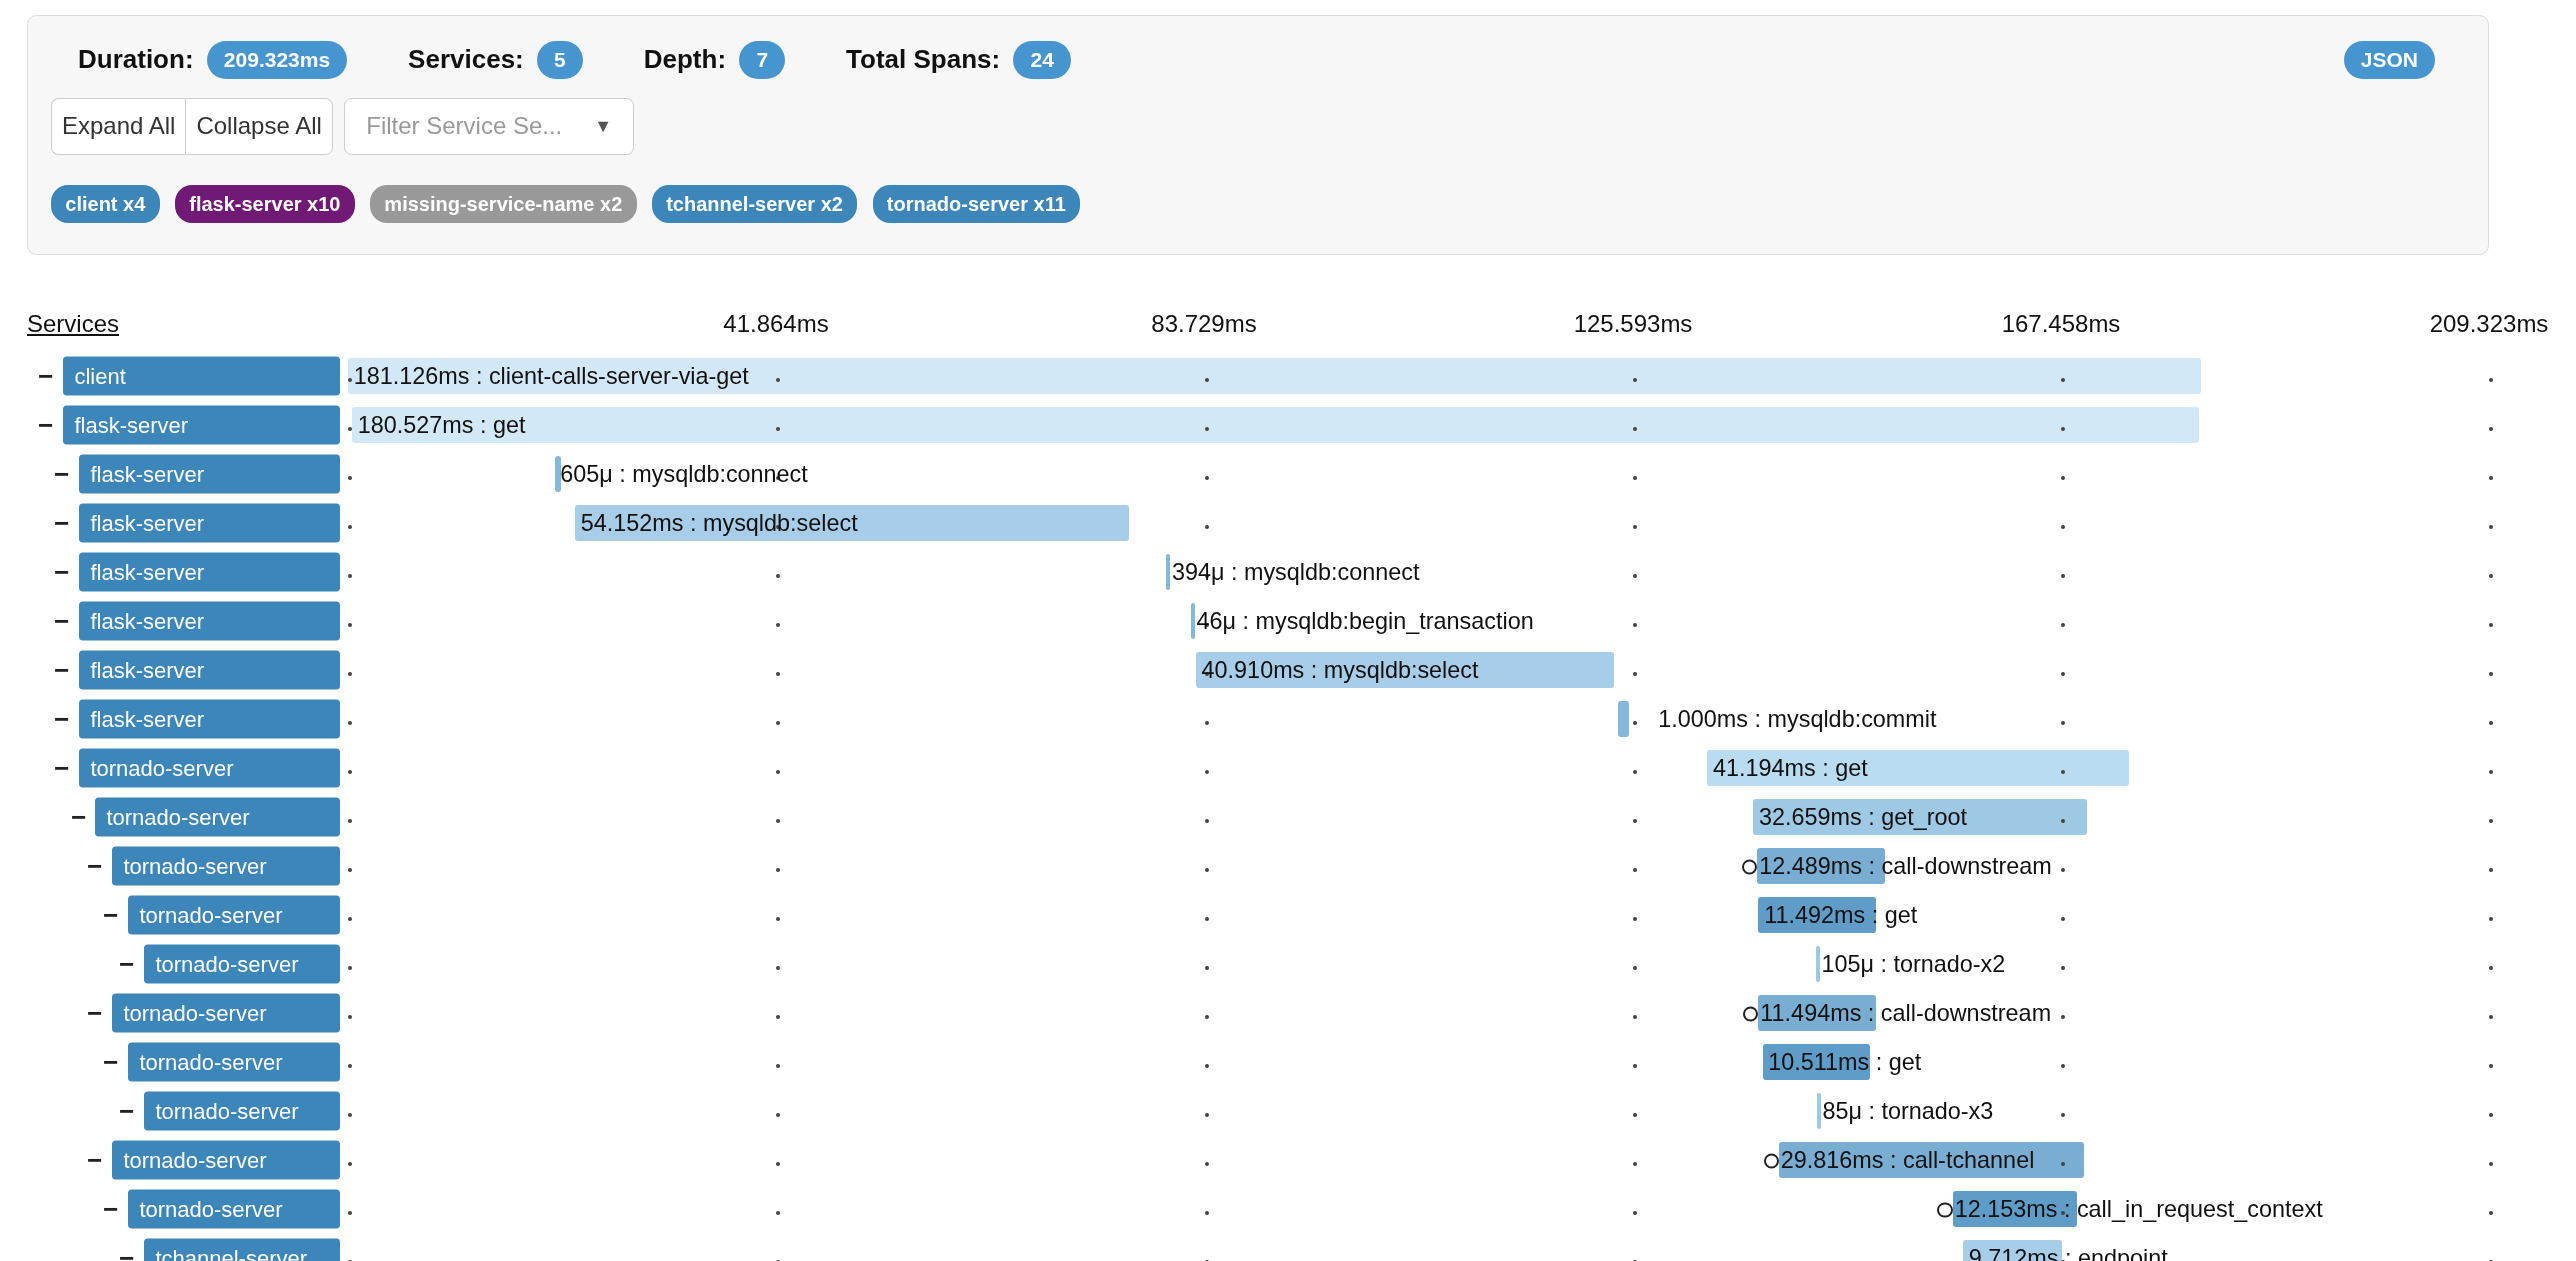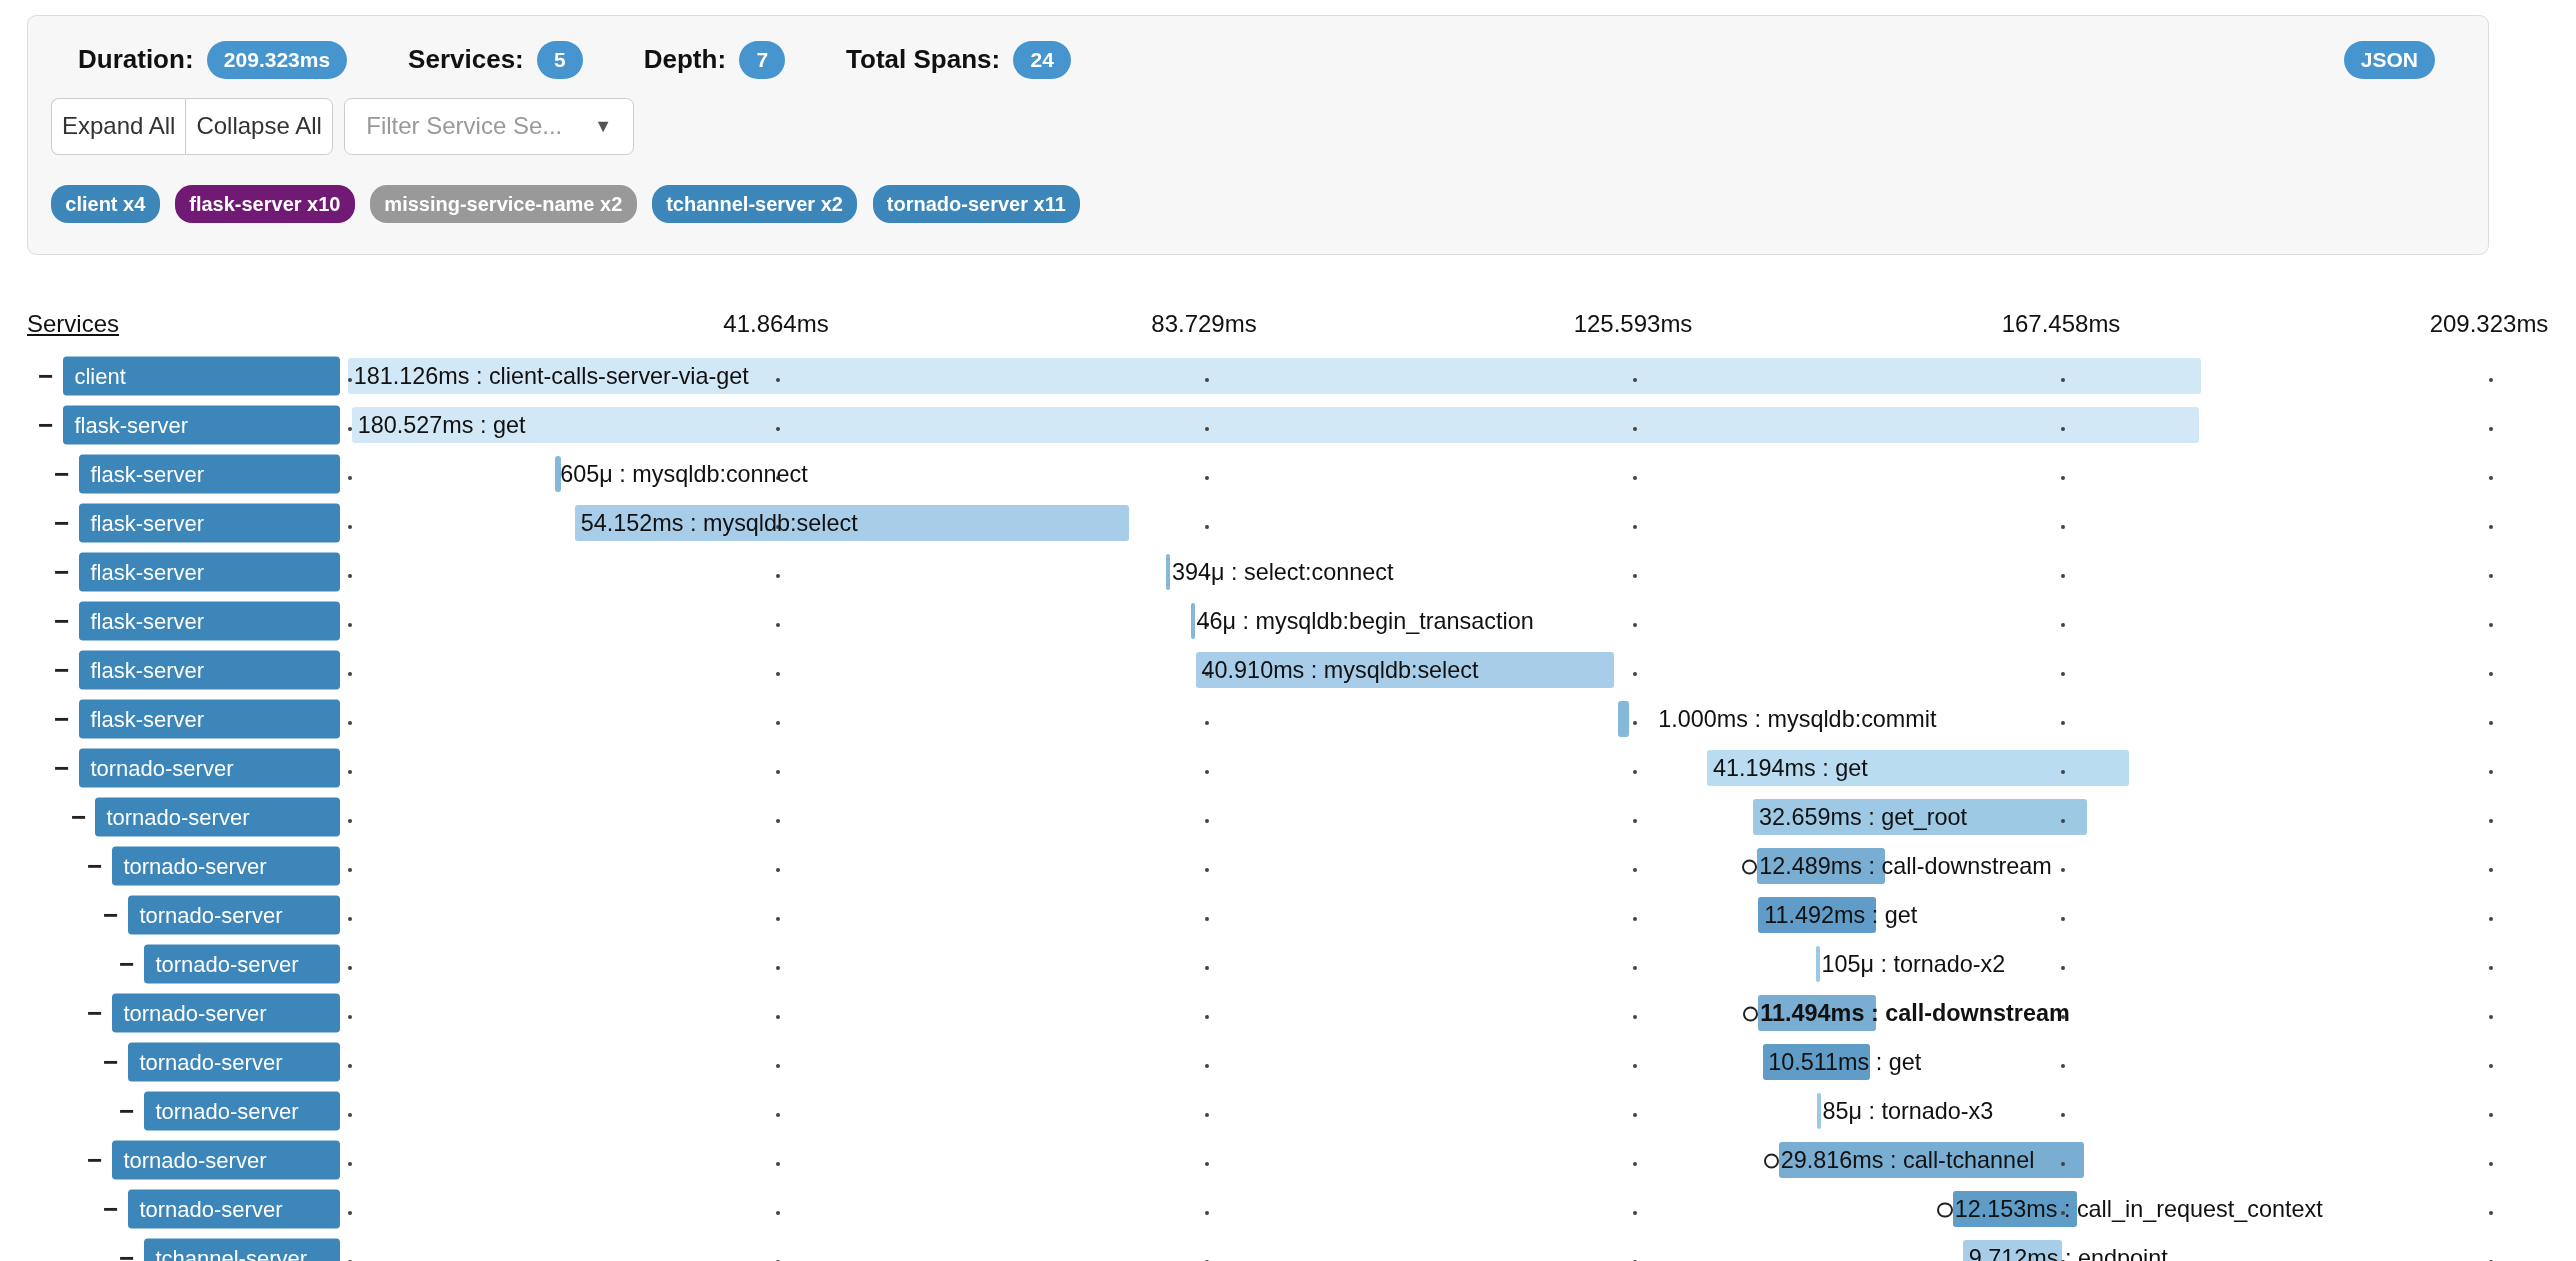--- a/index.html
+++ b/index.html
@@ -188,21 +188,21 @@
         <span class="svc-btn" style="left: 79px;">flask-server</span>
       </div>
       <div class="track">
         <i class="dot" style="left: 0px;"></i>
         <i class="dot" style="left: 428px;"></i>
         <i class="dot" style="left: 857px;"></i>
         <i class="dot" style="left: 1285px;"></i>
         <i class="dot" style="left: 1713px;"></i>
         <i class="dot" style="left: 2141px;"></i>
         <div class="bar" style="left: 38.2184%; width: 0.188226%; background: rgb(133, 184, 218);"></div>
-        <div class="slabel" style="left: 38.2184%;">394μ : select:connect</div>
+        <div class="slabel" style="left: 38.2184%;">394μ : mysqldb:connect</div>
       </div>
     </div>
     <div class="trow">
       <div class="svc-cell">
         <span class="toggle" style="left: 54px;">−</span>
         <span class="svc-btn" style="left: 79px;">flask-server</span>
       </div>
       <div class="track">
         <i class="dot" style="left: 0px;"></i>
         <i class="dot" style="left: 428px;"></i>
@@ -332,21 +332,21 @@
         <span class="svc-btn" style="left: 112px;">tornado-server</span>
       </div>
       <div class="track">
         <i class="dot" style="left: 0px;"></i>
         <i class="dot" style="left: 428px;"></i>
         <i class="dot" style="left: 857px;"></i>
         <i class="dot" style="left: 1285px;"></i>
         <i class="dot" style="left: 1713px;"></i>
         <i class="dot" style="left: 2141px;"></i>
         <div class="bar" style="left: 65.879%; width: 5.49104%; background: rgb(121, 173, 210);"></div>
-        <div class="slabel" style="left: 65.879%; font-weight: bold;"><span class="ann-marker"></span>11.494ms : call-downstream</div>
+        <div class="slabel" style="left: 65.879%;"><span class="ann-marker"></span>11.494ms : call-downstream</div>
       </div>
     </div>
     <div class="trow">
       <div class="svc-cell">
         <span class="toggle" style="left: 103px;">−</span>
         <span class="svc-btn" style="left: 128px;">tornado-server</span>
       </div>
       <div class="track">
         <i class="dot" style="left: 0px;"></i>
         <i class="dot" style="left: 428px;"></i>

